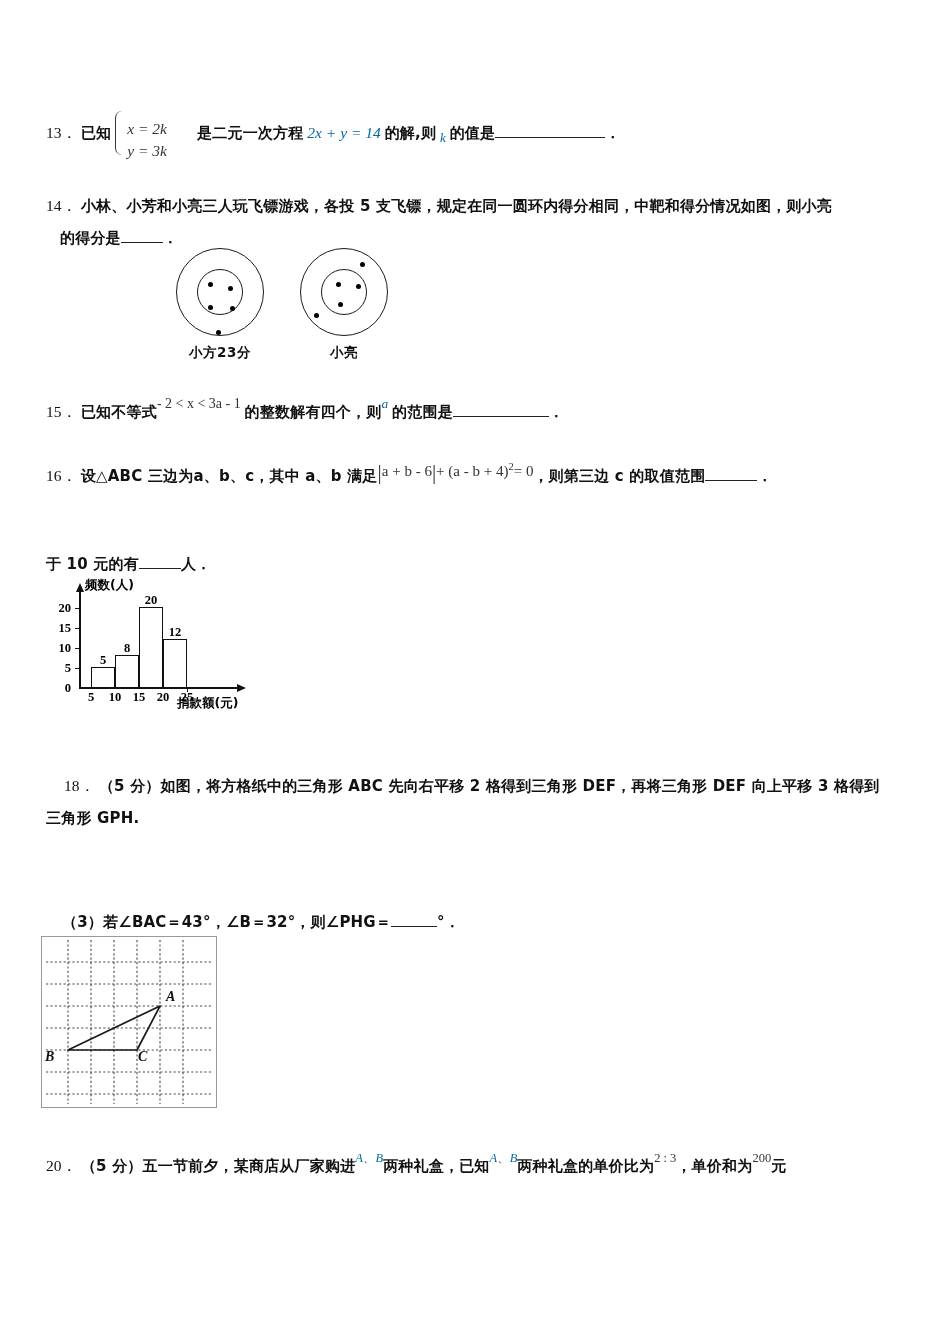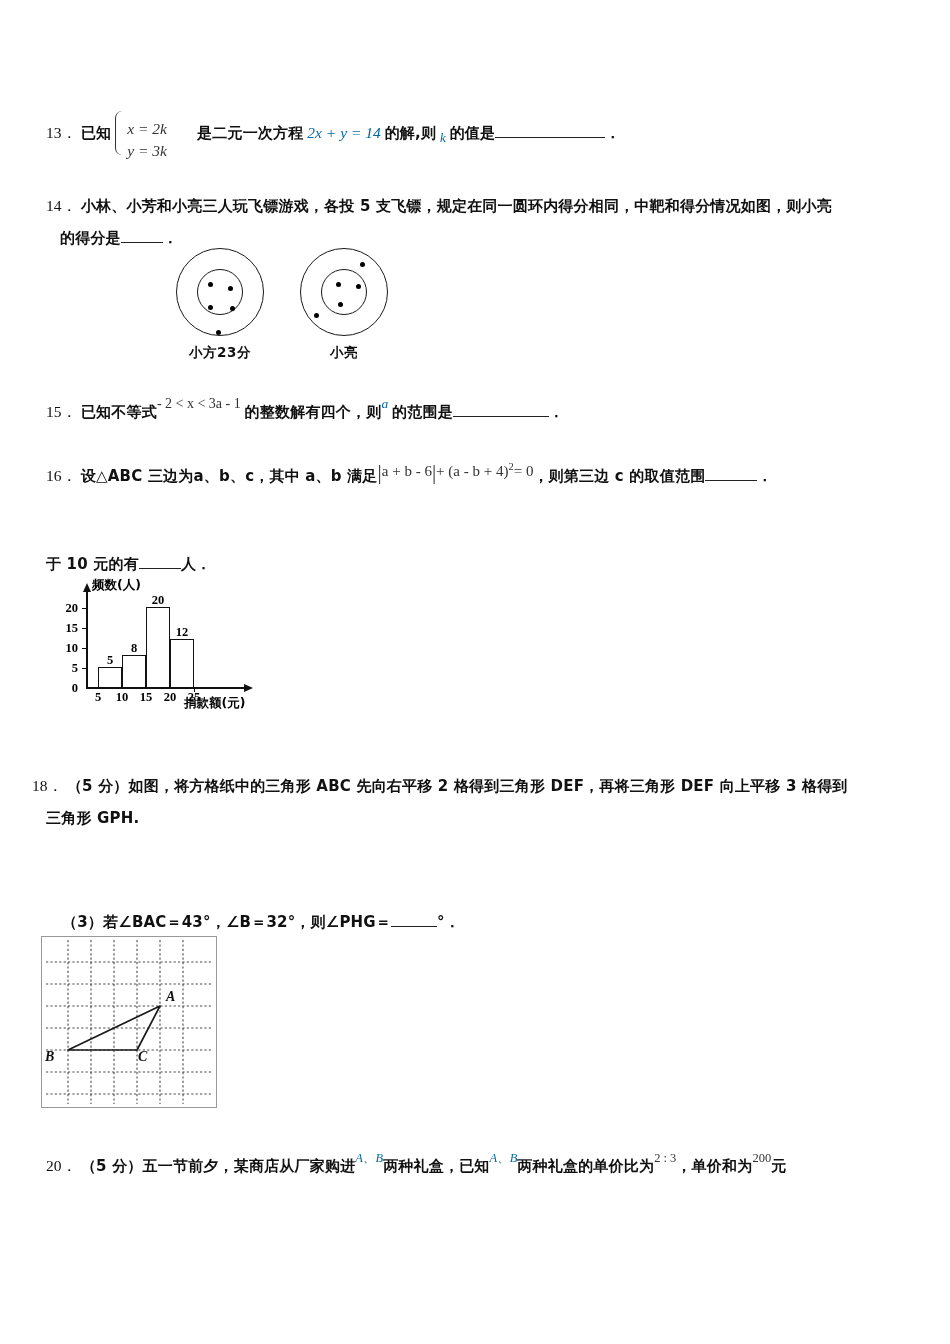--- a/index.html
+++ b/index.html
@@ -139,21 +139,21 @@
     font-family: "DejaVu Sans", "Liberation Sans", sans-serif;
     font-size: 13.5px;
     font-weight: 700;
     color: #111;
     letter-spacing: .5px;
   }
 
   
   #histogram {
     position: absolute;
-    left: 56px;
+    left: 49px;
     top: 583px;
     width: 240px;
     height: 130px;
   }
   #histogram .axis-v {
     position: absolute;
     left: 30px; top: 8px;
     width: 1.6px; height: 98px;
     background: #111;
   }
@@ -365,21 +365,21 @@
     <div class="barval" style="left:42px;  top:70px;  width:24px;">5</div>
     <div class="barval" style="left:66px;  top:58px;  width:24px;">8</div>
     <div class="barval" style="left:90px;  top:10px;  width:24px;">20</div>
     <div class="barval" style="left:114px; top:42px;  width:24px;">12</div>
   </div>
 
   <div class="qblock" id="sec3" style="left:46px; top:730px;">
     <span class="cn"></span>
   </div>
 
-  <div class="qblock" id="q18l1" style="left:32px; top:766px;">
+  <div class="qblock" id="q18l1" style="left:64px; top:766px;">
     <span class="qnum">18．</span>
     <span class="cn">（5 分）</span><span class="cn">如图，将方格纸中的三角形 ABC 先向右平移 2 格得到三角形 DEF，再将三角形 DEF 向上平移 3 格得到</span>
   </div>
   <div class="qblock" id="q18l2" style="left:46px; top:798px;">
     <span class="cn">三角形 GPH.</span>
   </div>
   <div class="qblock" id="q18s3" style="left:62px; top:902px;">
     <span class="cn">（3）若∠BAC＝43°，∠B＝32°，则∠PHG＝</span><span class="blank" style="width:46px;"></span><span class="cn">°．</span>
   </div>
 

